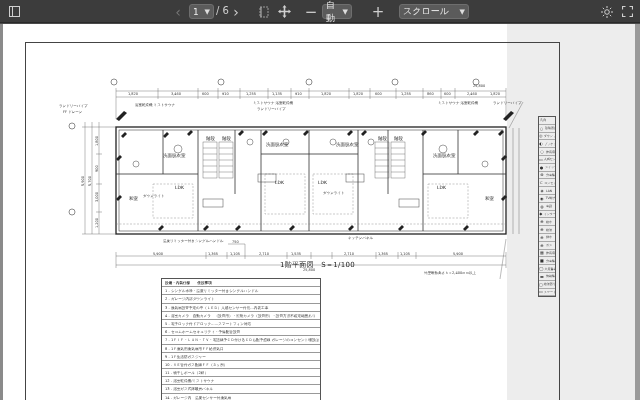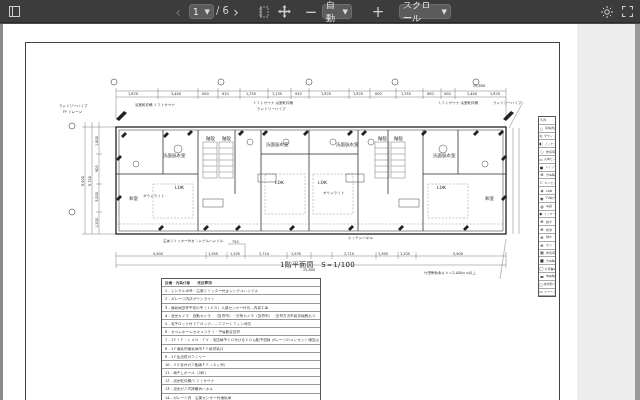--- a/index.html
+++ b/index.html
@@ -5,21 +5,21 @@
   * { box-sizing: border-box; margin: 0; padding: 0; }
   html, body { width: 640px; height: 400px; overflow: hidden; background: #4a4a4a; font-family: "DejaVu Sans", sans-serif; }
   .toolbar { position: absolute; left: 0; top: 0; width: 640px; height: 23px; background: #3c3c3c; border-bottom: 1px solid #2a2a2a; color: #d8d8d8; font-size: 10px; }
   .tb-btn { position: absolute; top: 3px; height: 17px; display: flex; align-items: center; justify-content: center; color: #cfcfcf; cursor: pointer; }
   .select { position: absolute; top: 4px; height: 15px; background: #5b5b5b; border: 1px solid #6e6e6e; border-radius: 3px; color: #eee; font-size: 9px; padding: 0 3px; display: flex; align-items: center; justify-content: space-between; }
   .select .chev { font-size: 7px; color: #ddd; margin-left: 2px; }
   .pagecount { position: absolute; left: 216px; top: 5px; font-size: 10px; color: #d0d0d0; }
   .viewer { position: absolute; left: 0; top: 24px; width: 640px; height: 376px; background: #ededed; overflow: hidden; }
   .scroll-left { position: absolute; left: 0; top: 0; width: 3px; height: 376px; background: #8a8a8a; }
   .scroll-right { position: absolute; right: 0; top: 0; width: 5px; height: 376px; background: #9a9a9a; }
-  .page { position: absolute; left: 3px; top: 0; width: 574px; height: 376px; background: #fff; }
+  .page { position: absolute; left: 3px; top: 0; width: 504px; height: 376px; background: #fff; }
   .frame { position: absolute; left: 22px; top: 18px; width: 535px; height: 360px; border: 1.5px solid #444; border-bottom: none; }
   .plan { position: absolute; left: 0; top: 0; }
   .title-cap { position: absolute; left: 277px; top: 236px; font-size: 7px; color: #222; letter-spacing: 0.3px; }
   .notes { position: absolute; left: 158px; top: 254px; width: 160px; border: 0.8px solid #555; font-size: 3.6px; color: #333; }
   .notes .row { height: 8.2px; line-height: 8.2px; border-bottom: 0.5px solid #999; padding-left: 3px; white-space: nowrap; overflow: hidden; }
   .notes .row.head { font-weight: bold; }
   .legend { position: absolute; left: 535px; top: 92px; width: 18px; border: 0.8px solid #555; font-size: 3px; color: #333; }
   .legend .lrow { height: 7.8px; border-bottom: 0.5px solid #aaa; display: flex; align-items: center; }
   .legend .sym { width: 6px; text-align: center; font-size: 4px; }
   .legend .lt { padding-left: 1px; white-space: nowrap; overflow: hidden; }
@@ -53,21 +53,21 @@
     <svg width="13" height="13" viewBox="0 0 13 13">
         <path d="M6.5 0 L8.5 2.5 H7.3 V5.7 H10.5 V4.5 L13 6.5 L10.5 8.5 V7.3 H7.3 V10.5 H8.5 L6.5 13 L4.5 10.5 H5.7 V7.3 H2.5 V8.5 L0 6.5 L2.5 4.5 V5.7 H5.7 V2.5 H4.5 Z" fill="#d0d0d0"></path>
       </svg>
   </div>
   <div class="tb-btn" style="left:305px;width:12px;font-size:15px;">−</div>
   <div class="select" style="left:322px;width:30px;">
     <span>自動</span>
     <span class="chev">▼</span>
   </div>
   <div class="tb-btn" style="left:372px;width:12px;font-size:15px;">+</div>
-  <div class="select" style="left:399px;width:52px;">
+  <div class="select" style="left:399px;width:70px;">
     <span>スクロール</span>
     <span class="chev">▼</span>
   </div>
   <div class="tb-btn" style="left:600px;width:13px;">
     <svg width="12" height="12" viewBox="0 0 12 12">
         <circle cx="6" cy="6" r="2.3" fill="none" stroke="#d0d0d0"></circle>
         <g stroke="#d0d0d0" stroke-width="1">
           <line x1="6" y1="0" x2="6" y2="2"></line>
           <line x1="6" y1="10" x2="6" y2="12"></line>
           <line x1="0" y1="6" x2="2" y2="6"></line>

